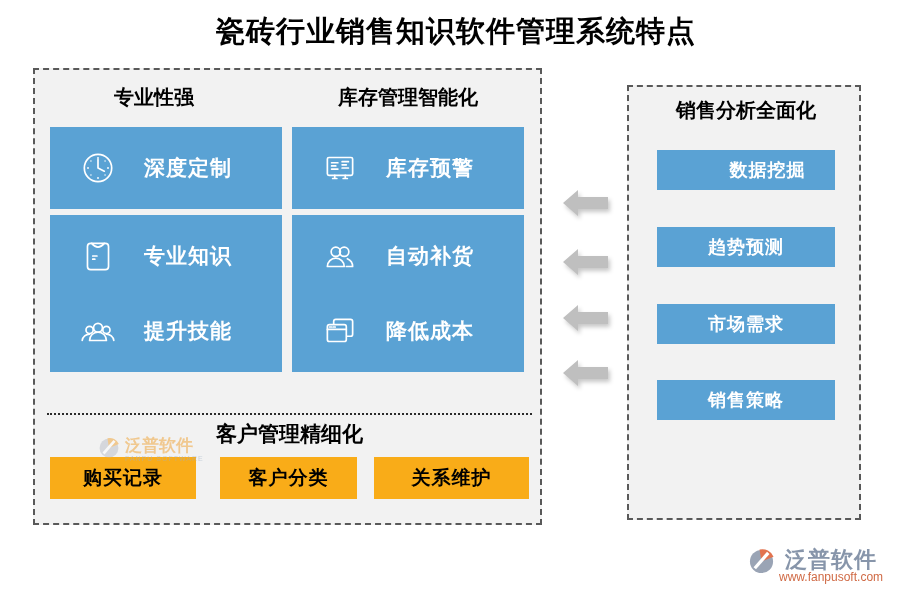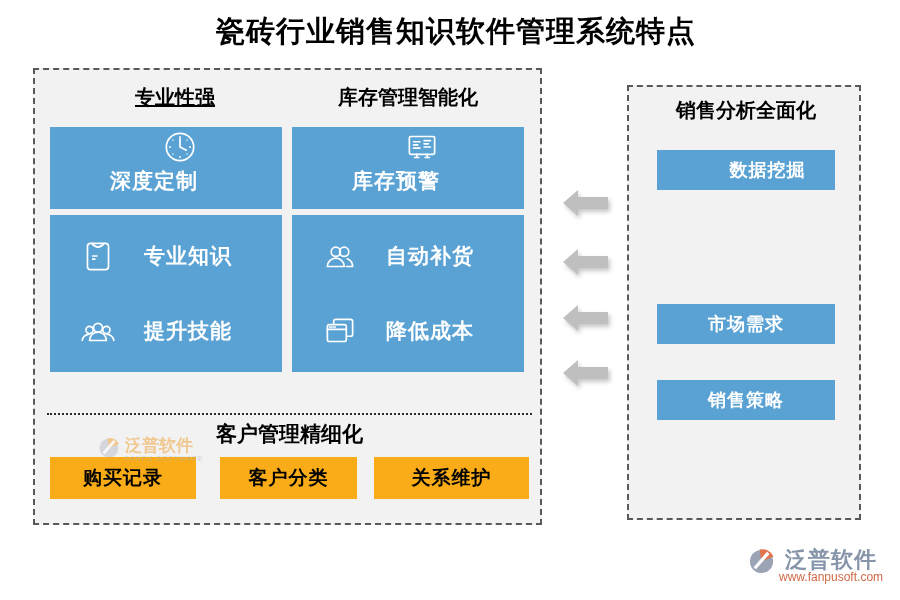--- a/index.html
+++ b/index.html
@@ -21,34 +21,34 @@
     position:absolute;
     background:#f2f2f2;
     border:2px dashed #595959;
   }
   .panel-left { left:33px; top:68px; width:509px; height:457px; }
   .panel-right { left:627px; top:85px; width:234px; height:435px; }
   .col-header {
     position:absolute; top:14px;
     text-align:center; font-size:20px; font-weight:bold; color:#000;
   }
-  .col-header.c0 { left:24px; width:232px;text-decoration:underline; }
+  .col-header.c0 { left:3px; width:232px; }
   .col-header.c1 { left:257px; width:232px; }
   .feature {
     position:absolute; width:232px; height:82px;
     background:#5AA2D4;
     display:flex; align-items:center;
   }
   .feature .ficon { margin-left:28px; flex:0 0 40px; height:40px; }
   .feature .flabel {
     flex:1; text-align:center; margin-right:24px;
     color:#ffffff; font-size:21px; font-weight:bold; letter-spacing:1px;
   }
   .col0 { left:15px; } .col1 { left:257px; }
-  .row0 { top:57px;flex-direction:column; } .row1 { top:145px; } .row2 { top:220px; }
+  .row0 { top:57px; } .row1 { top:145px; } .row2 { top:220px; }
   .dotted-sep {
     position:absolute; left:12px; top:343px; width:485px; height:0;
     border-top:2px dotted #2b2b2b;
   }
   .bottom-header {
     position:absolute; top:350px; left:0; width:509px;
     text-align:center; font-size:21px; font-weight:bold; color:#000;
   }
   .orange-box {
     position:absolute; top:387px; height:42px;
@@ -221,20 +221,21 @@
 </div>
 <div class="arrow a3">
   <svg width="46" height="32" viewBox="0 0 46 32">
       <polygon points="0,15 15,2 15,9 45,9 45,21 15,21 15,28" fill="#bfbfbf"></polygon>
     </svg>
 </div>
 
 <div class="panel panel-right">
   <div class="rp-header">销售分析全面化</div>
   <div class="rp-btn rb0">数据挖掘</div>
+  <div class="rp-btn rb1">趋势预测</div>
   <div class="rp-btn rb2">市场需求</div>
   <div class="rp-btn rb3">销售策略</div>
 </div>
 
 <div class="footer-logo">
   <span>
     <svg width="27" height="27" viewBox="0 0 28 28">
       <circle cx="14" cy="14" r="12" fill="#9aa4b5"></circle>
       <path d="M14 14 L26.5 9 A12.5 12.5 0 0 0 12 1.6 Z" fill="#e2734f"></path>
       <path d="M7 21 L21 5" stroke="#ffffff" stroke-width="3.4"></path>

